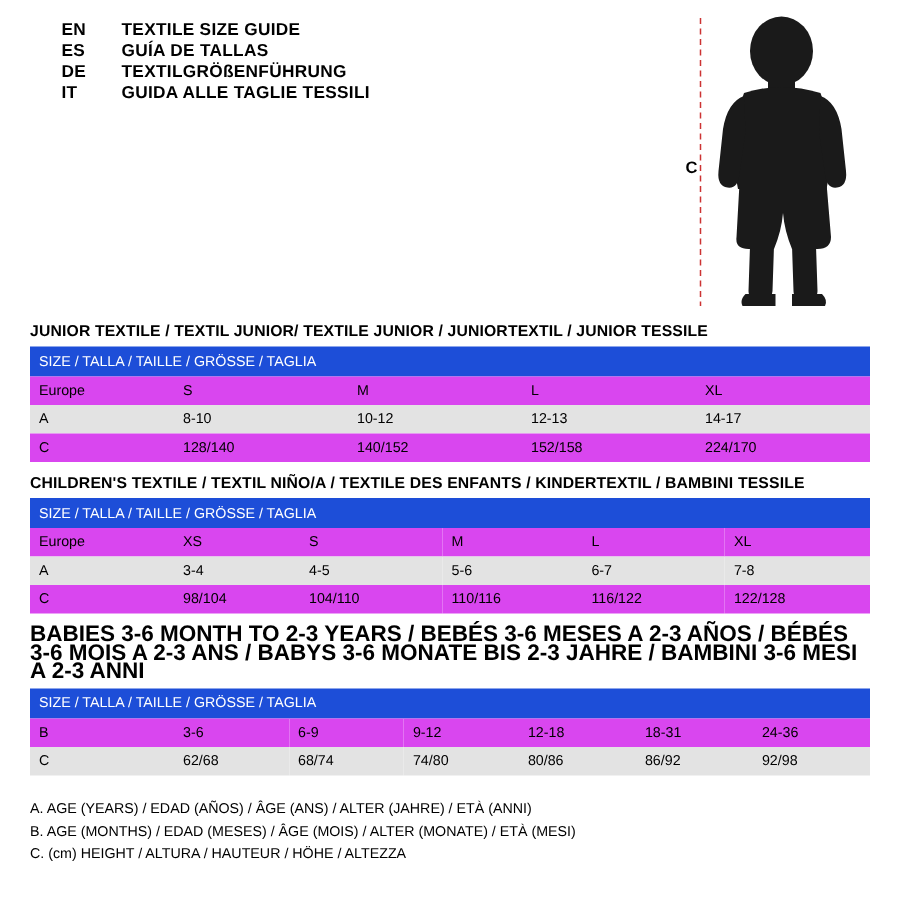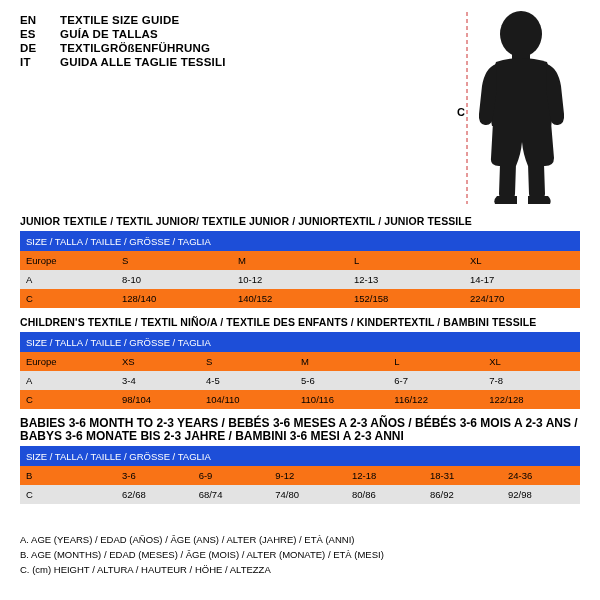--- a/index.html
+++ b/index.html
@@ -25,20 +25,21 @@
   .header {
     position: absolute;
     left: 20px;
     top: 14px;
     width: 420px;
   }
   .header-row {
     display: flex;
     align-items: center;
     margin-bottom: 2px;
+    margin-left: 21px;
   }
   .lang-code {
     width: 40px;
     font-size: 11.5px;
     font-weight: bold;
     letter-spacing: 0.2px;
   }
   .lang-title {
     font-size: 11.5px;
     font-weight: bold;
@@ -90,40 +91,40 @@
     background: #1d4ed8;
     color: #ffffff;
     font-weight: normal;
     font-size: 9.5px;
     height: 16px;
   }
   tr.shade td {
     background: #e3e3e3;
   }
   tr.plain td {
-    background: #f97316;
+    background: #d946ef;
   }
   td.lbl {
     width: 90px;
   }
 
   
   .legend {
     position: absolute;
     left: 20px;
     width: 560px;
     font-size: 9.5px;
     line-height: 14px;
   }
   .legend div {
     margin-bottom: 1px;
   }
 
   .multiline-title {
-    font-size: 12px;
+    font-size: 15px;
     font-weight: bold;
     line-height: 12.5px;
     margin-bottom: 4px;
   }
 </style>
 </head>
 <body>
 
 <div class="page">
 

